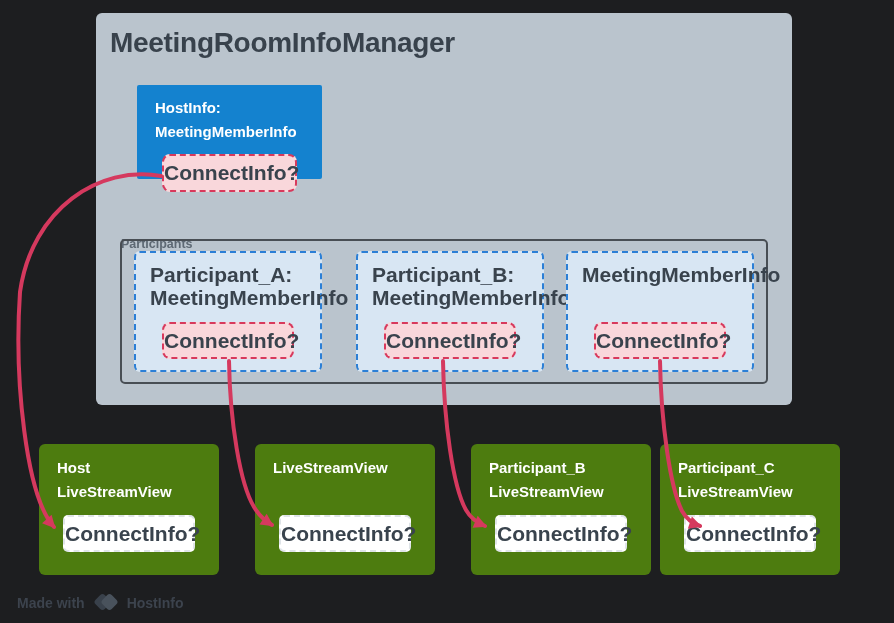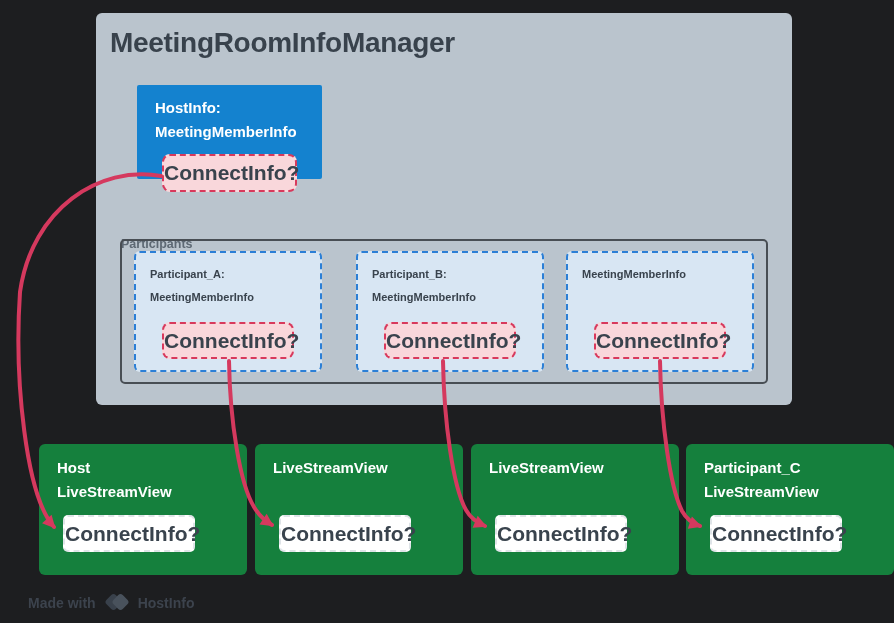--- a/index.html
+++ b/index.html
@@ -37,40 +37,40 @@
     font-size:12.5px;font-weight:600;color:#5e6974;margin-top:18px;
   }
   .group{
     position:absolute;left:120px;top:239px;width:648px;height:145px;
     box-sizing:border-box;border:2px solid #484e54;border-radius:5px;
   }
   .p-card{
     position:absolute;top:251px;width:188px;height:121px;box-sizing:border-box;
     background:#d8e6f3;border:2px dashed #2b7fd6;border-radius:6px;color:#39434d;
   }
-  .p-card .lines{position:absolute;left:14px;top:10px;font-size:11px;font-weight:700;line-height:23px;}
+  .p-card .lines{position:absolute;left:14px;top:10px;font-size:21px;font-weight:700;line-height:23px;}
   .p-card .btn-pink{left:26px;top:69px;width:132px;height:37px;line-height:33px;}
   .p-a{left:134px}.p-b{left:356px}.p-c{left:566px}
   
   .s-card{
-    position:absolute;top:444px;width:208px;height:131px;
-    background:#15803d;border-radius:6px;color:#ffffff;
+    position:absolute;top:444px;width:180px;height:131px;
+    background:#4d7c0f;border-radius:6px;color:#ffffff;
   }
   .s-card .lines{position:absolute;left:18px;top:12px;font-size:15px;font-weight:700;line-height:24px;}
   .btn-white{
     width:132px;height:37px;line-height:33px;left:24px;top:71px;
     background:#ffffff;border:2px dashed #dfe4e8;border-radius:5px;
   }
-  .s-host{left:39px}.s-a{left:255px}.s-b{left:471px}.s-c{left:686px}
+  .s-host{left:39px}.s-a{left:255px}.s-b{left:471px}.s-c{left:660px}
   
   #arrows{position:absolute;left:0;top:0;width:894px;height:623px;pointer-events:none;}
   #arrows path.conn{fill:none;stroke:#d5395e;stroke-width:4;stroke-linecap:round;}
   
   .watermark{
-    position:absolute;left:28px;top:592px;display:flex;align-items:center;gap:6px;
+    position:absolute;left:17px;top:592px;display:flex;align-items:center;gap:6px;
     font-size:14px;font-weight:700;color:#3c434d;
   }
   .wm-logo{display:inline-block;width:30px;height:22px;}
 </style>
 </head>
 <body>
 
 <div id="canvas">
 
   <div class="container"></div>
@@ -120,20 +120,21 @@
 
   <div class="s-card s-a">
     <div class="lines">
       <div>LiveStreamView</div>
     </div>
     <div class="btn btn-white">ConnectInfo?</div>
   </div>
 
   <div class="s-card s-b">
     <div class="lines">
+      <div>Participant_B</div>
       <div>LiveStreamView</div>
     </div>
     <div class="btn btn-white">ConnectInfo?</div>
   </div>
 
   <div class="s-card s-c">
     <div class="lines">
       <div>Participant_C</div>
       <div>LiveStreamView</div>
     </div>

